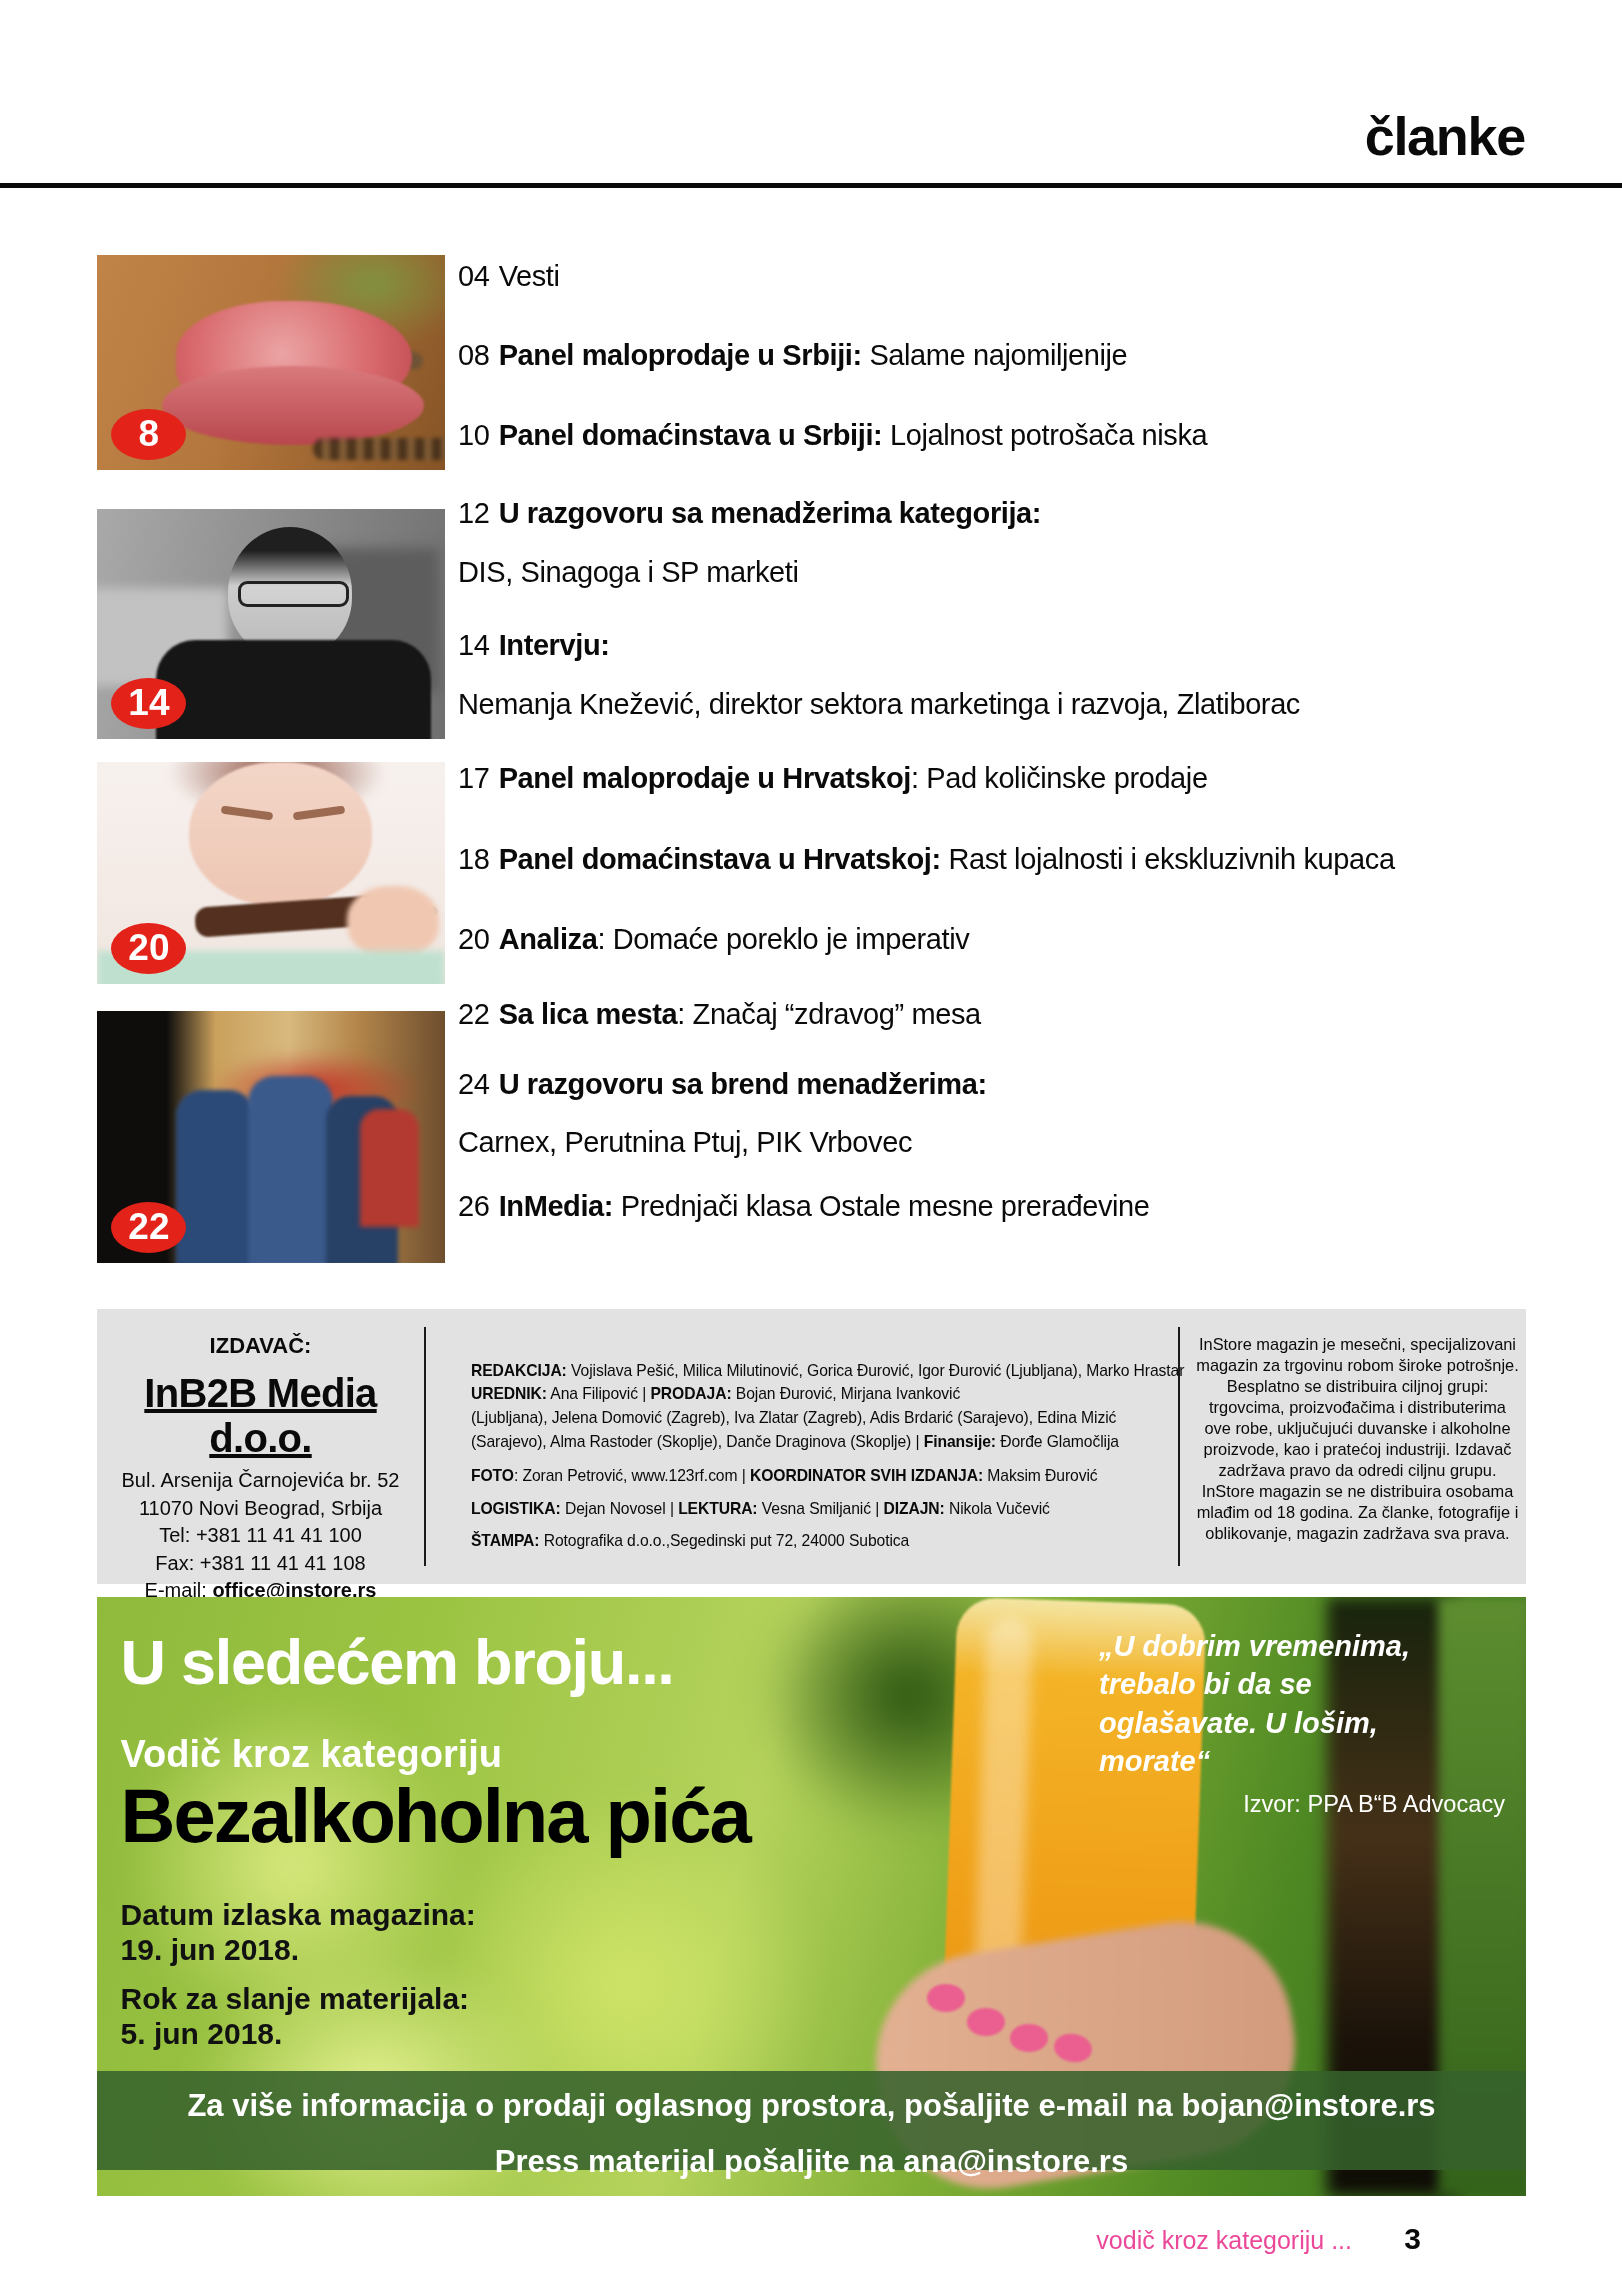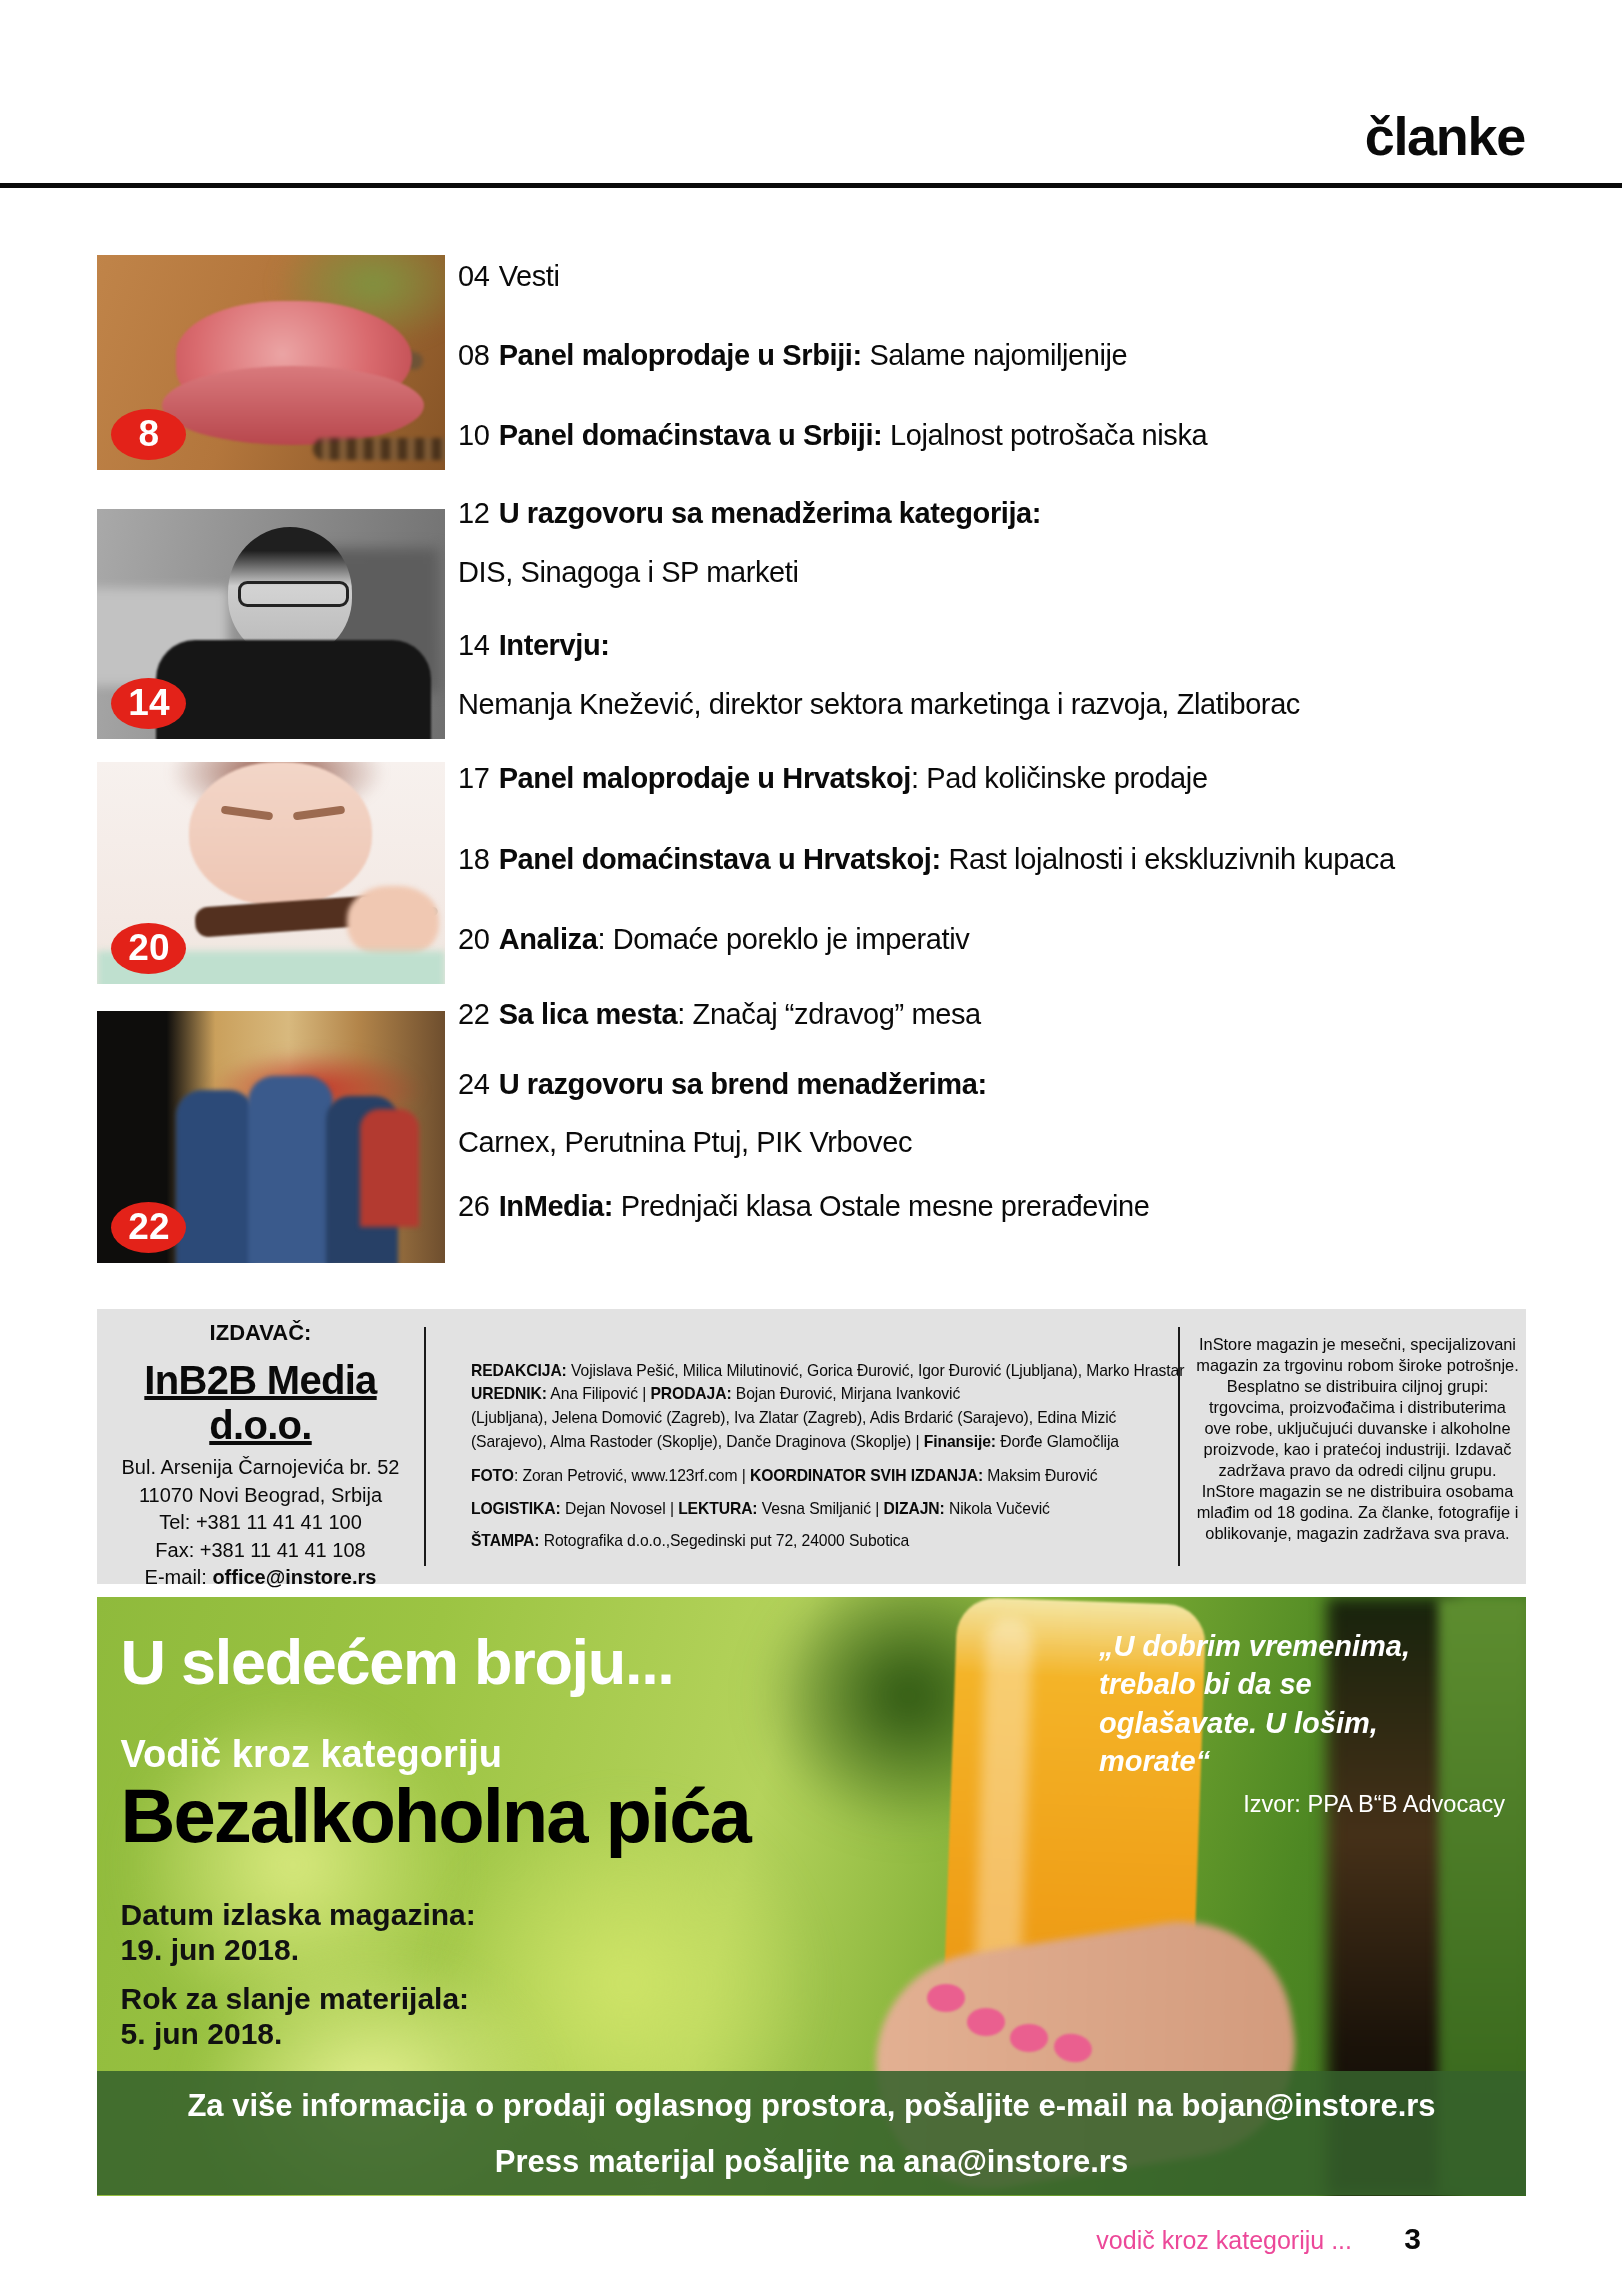--- a/index.html
+++ b/index.html
@@ -64,21 +64,21 @@
 
   
   .toc-row,.toc-sub{position:absolute;left:458px;font-size:29px;letter-spacing:-0.4px;white-space:nowrap;}
   .toc-row b{font-weight:700;}
   .toc-num{margin-right:9.2px;}
 
   
   .panel{position:absolute;left:97px;top:1309px;width:1429px;height:275px;background:var(--gray);}
   .pan-div{position:absolute;top:18.3px;bottom:18.3px;width:2px;background:#1a1a1a;}
   .pub{position:absolute;left:0;top:0;width:327px;height:100%;text-align:center;}
-  .pub-h{margin-top:11px;font-size:22px;font-weight:700;}
+  .pub-h{margin-top:24px;font-size:22px;font-weight:700;}
   .pub-co{margin-top:11.8px;font-size:40px;font-weight:700;letter-spacing:-0.7px;text-decoration:underline;}
   .pub-line{font-size:20px;line-height:27.5px;white-space:nowrap;}
   .pub-lines{margin-top:6.5px;}
   .credits{position:absolute;left:374px;top:0;width:700px;}
   .cr-line{font-size:15.7px;line-height:23.6px;white-space:nowrap;letter-spacing:-0.1px;}
   .seg-b{font-weight:700;}
   .mt6{margin-top:3.9px;} .mt16{margin-top:10.5px;} .mt14{margin-top:9.2px;}
   .about{position:absolute;left:1097px;top:0;width:327px;text-align:center;}
   .about-txt{margin-top:25px;font-size:16.4px;line-height:21px;}
 
@@ -107,21 +107,21 @@
   .n1{left:830px;top:387px;} .n2{left:870px;top:411px;} .n3{left:913px;top:427px;} .n4{left:957px;top:437px;transform:rotate(10deg);}
 
   .pr-heading{position:absolute;left:23.6px;top:29px;color:#fff;font-size:63px;font-weight:700;letter-spacing:-1.3px;}
   .pr-guide{position:absolute;left:23.6px;top:136px;color:#fff;font-size:38px;font-weight:700;}
   .pr-category{position:absolute;left:23.6px;top:175px;color:#000;font-size:76px;font-weight:700;letter-spacing:-2px;}
   .pr-datelbl,.pr-dateval,.pr-deadlbl,.pr-deadval{position:absolute;left:23.6px;color:#111;font-size:30px;font-weight:700;}
   .pr-datelbl{top:301px;} .pr-dateval{top:336px;} .pr-deadlbl{top:385px;} .pr-deadval{top:420px;}
   .pr-quote{position:absolute;right:21px;top:30px;width:406px;color:#fff;font-size:29px;font-weight:700;
             font-style:italic;line-height:1.32;white-space:pre-line;}
   .pr-source{position:absolute;right:21px;top:194px;color:#fff;font-size:23.6px;text-align:right;}
-  .pr-cta{position:absolute;left:0;right:0;top:474px;height:124px;background:rgba(54,98,44,.87);}
+  .pr-cta{position:absolute;left:0;right:0;top:474px;height:99px;background:rgba(54,98,44,.87);}
   .pr-cta-l1,.pr-cta-l2{position:absolute;left:0;width:100%;text-align:center;color:#fff;font-weight:700;font-size:31px;}
   .pr-cta-l1{top:17px;} .pr-cta-l2{top:73px;}
 
   
   .foot-lbl{position:absolute;right:271px;top:2226px;font-size:25px;color:#ec4899;}
   .foot-num{position:absolute;right:202px;top:2222px;font-size:30px;font-weight:700;}
 </style>
 </head>
 <body>
 

